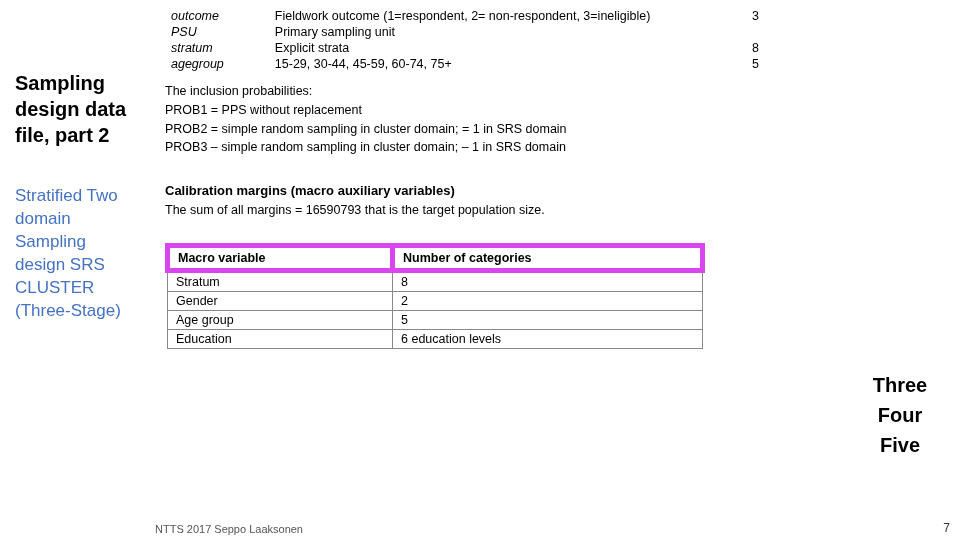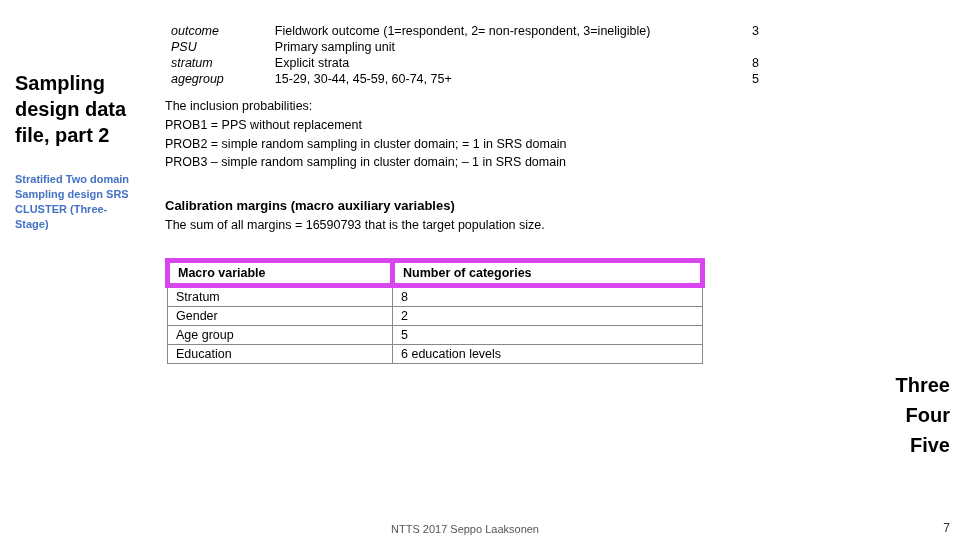--- a/index.html
+++ b/index.html
@@ -26,30 +26,30 @@
       width: 155px;
       padding: 10px 15px;
     }
     .left-title {
       font-size: 20px;
       font-weight: bold;
       line-height: 1.3;
       color: #000;
     }
     .left-subtitle {
-      margin-top: 24px;
-      font-size: 11px;
-      font-weight: bold;
+      margin-top: 37px;
+      font-size: 17px;
+      font-weight: normal;
       color: #4472C4;
       line-height: 1.35;
     }
     .main-content {
       position: absolute;
       left: 155px;
-      top: 15px;
+      top: 0;
       width: 620px;
       padding: 8px 10px;
     }
     .top-table {
       width: 100%;
       border-collapse: collapse;
       margin-bottom: 10px;
       font-size: 12.5px;
     }
     .top-table td {
@@ -101,33 +101,32 @@
     }
     .main-table td {
       padding: 2px 8px;
       border: 1px solid #888;
     }
     .right-panel {
       position: absolute;
       right: 0;
       top: 370px;
       width: 110px;
-      text-align: right;
+      text-align: center;
       font-size: 20px;
       font-weight: bold;
       line-height: 1.5;
       color: #000;
       padding-right: 10px;
     }
     .footer {
       position: absolute;
       bottom: 5px;
       left: 155px;
       width: 620px;
-      text-align: center;
       font-size: 11px;
       color: #555;
     }
     .page-num {
       position: absolute;
       bottom: 5px;
       right: 10px;
       font-size: 12px;
       color: #333;
     }

